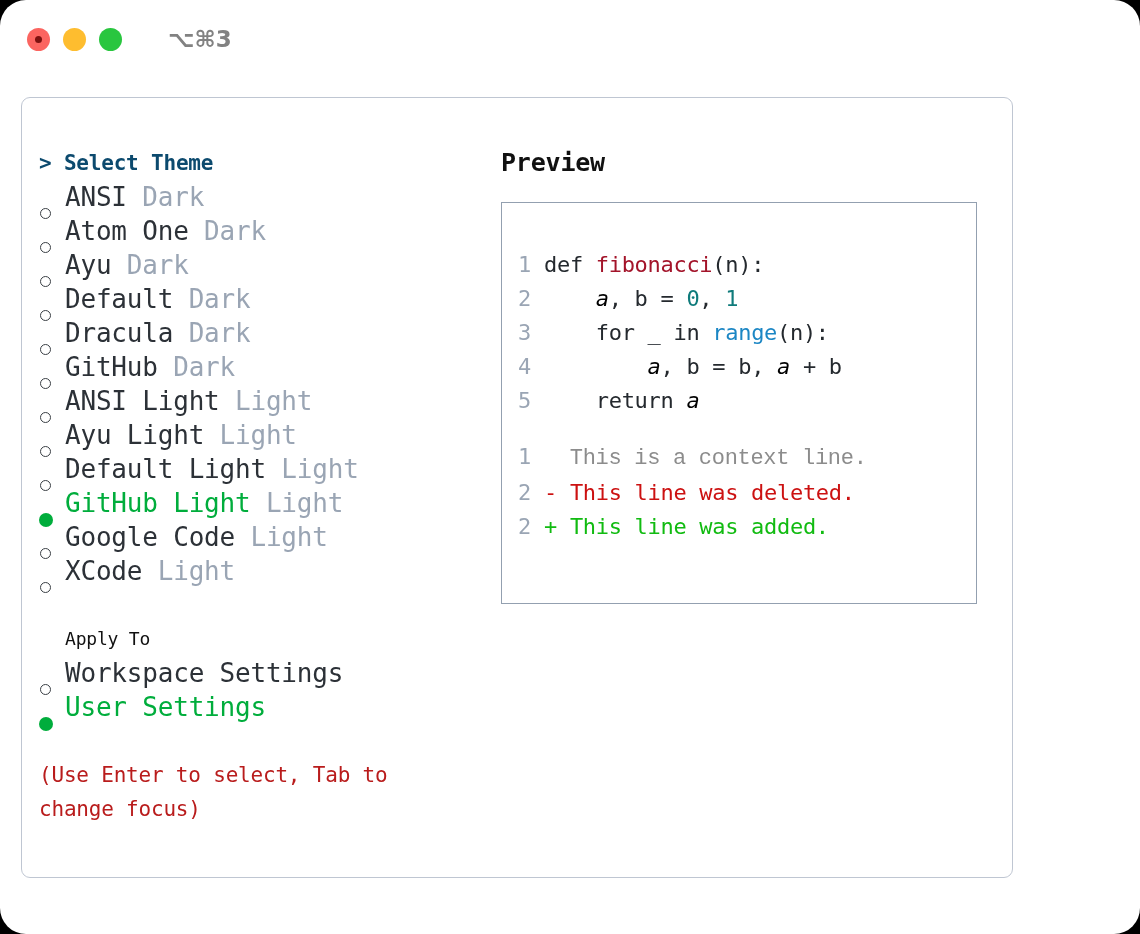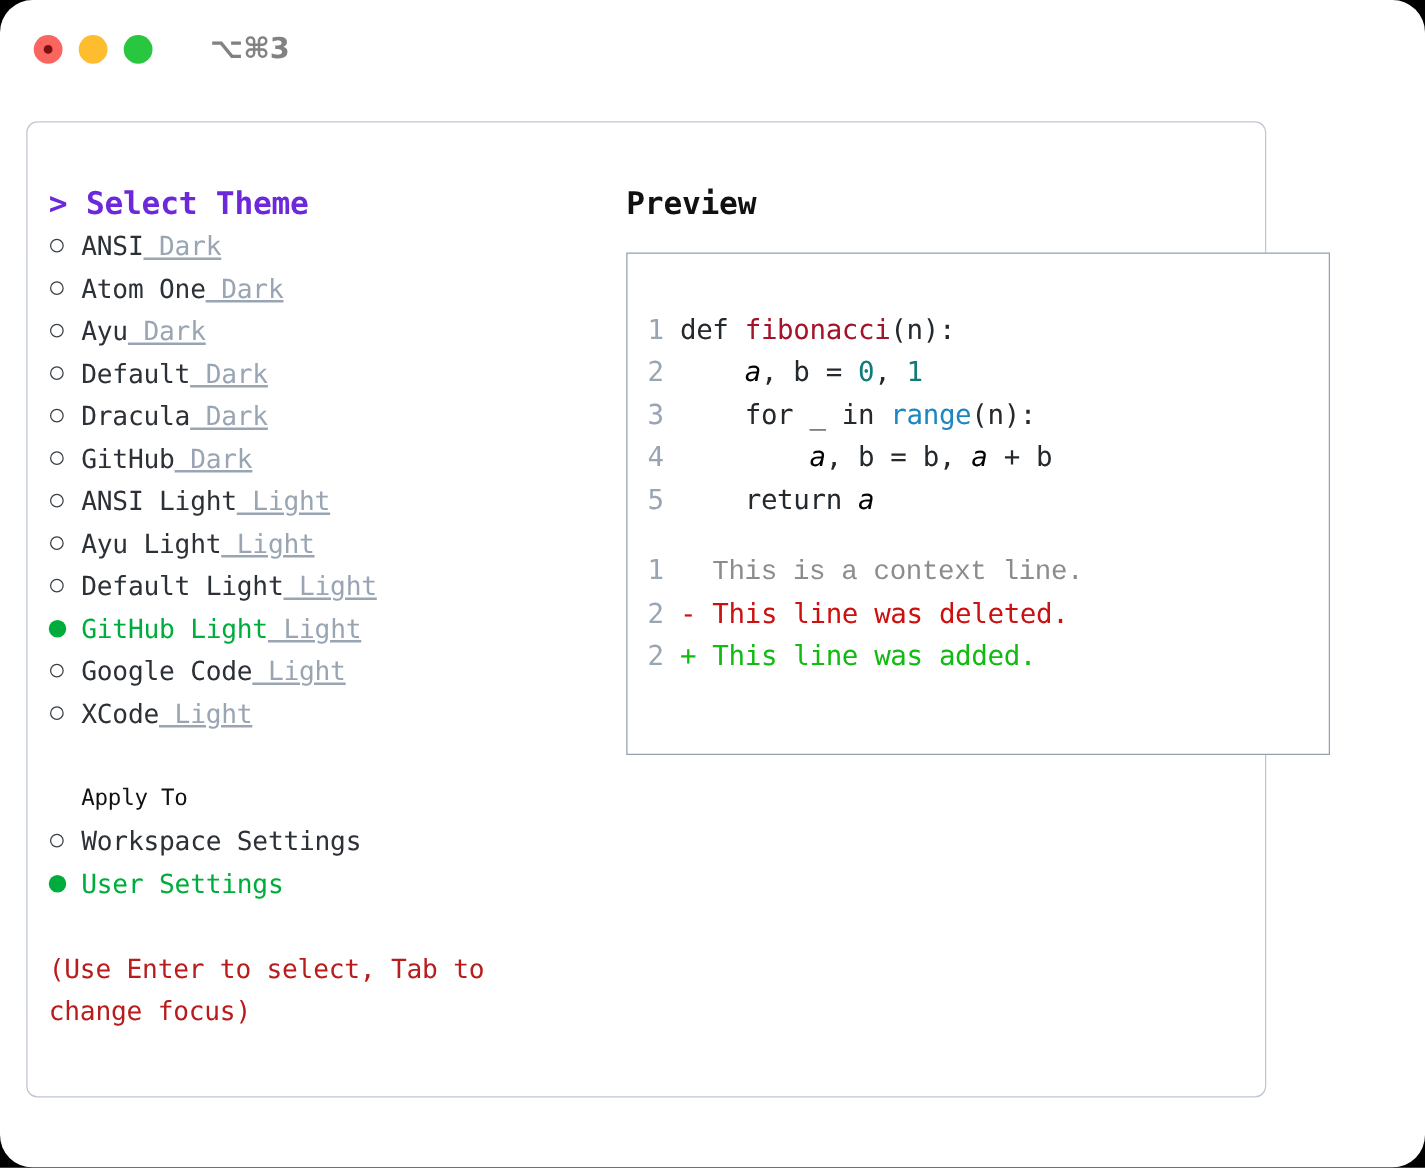--- a/index.html
+++ b/index.html
@@ -88,34 +88,34 @@
   }
 
   
   .left-col {
     position: absolute;
     left: 17px;
     top: 48px;
     width: 460px;
   }
   .section-title {
-    font-size: 25px;
+    font-size: 21px;
     font-weight: bold;
-    color: #6d28d9;
+    color: #0c4a6e;
     line-height: 34px;
     white-space: pre;
     letter-spacing: -0.2px;
   }
   .theme-list { margin-top: 0px; }
   .theme-row {
     display: flex;
-    align-items: flex-start;
+    align-items: center;
     height: 34px;
     line-height: 34px;
-    font-size: 21px;
+    font-size: 26px;
     white-space: pre;
   }
   .marker {
     display: inline-block;
     width: 26px;
     flex: 0 0 26px;
     font-size: 22px;
     line-height: 34px;
     text-align: left;
     position: relative;
@@ -132,21 +132,21 @@
   .marker .filled {
     position: absolute;
     left: 0px;
     top: 10px;
     width: 14px; height: 14px;
     border-radius: 50%;
     background: #00ad3c;
   }
   .theme-name { color: #2c3137; letter-spacing: -0.2px;}
   .theme-row.selected .theme-name { color: #00ad3c; }
-  .theme-variant { color: #9aa5b4; letter-spacing: -0.2px; text-decoration: underline; }
+  .theme-variant { color: #9aa5b4; letter-spacing: -0.2px; }
   .spacer-gap { height: 34px; }
 
   .apply-title {
     font-size: 18px;
     line-height: 34px;
     color: #111111;
     padding-left: 26px;
     white-space: pre;
     letter-spacing: -0.2px;
   }
@@ -168,21 +168,21 @@
   }
   .preview-title {
     font-size: 25px;
     font-weight: bold;
     color: #111111;
     line-height: 34px;
     letter-spacing: -0.2px;
   }
   .preview-box {
     margin-top: 22px;
-    width: 563px;
+    width: 476px;
     height: 402px;
     border: 1.6px solid #93a0b0;
     box-sizing: border-box;
     background: #ffffff;
     position: relative;
   }
   .code-area {
     position: absolute;
     left: 16px;
     top: 45px;

